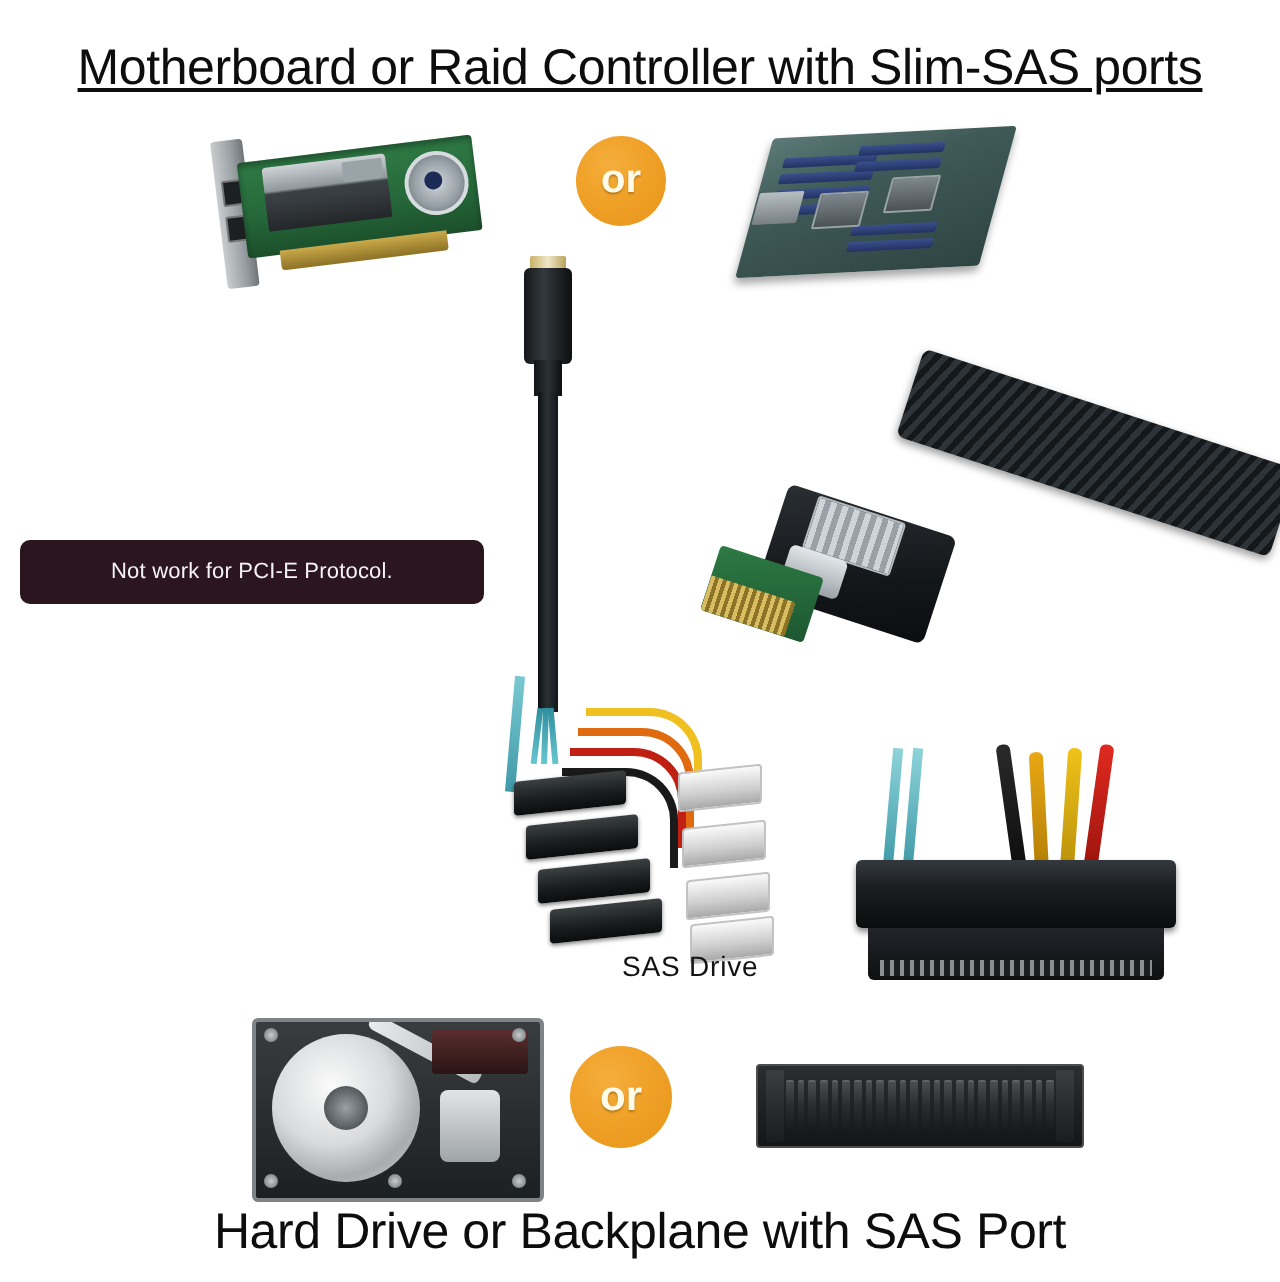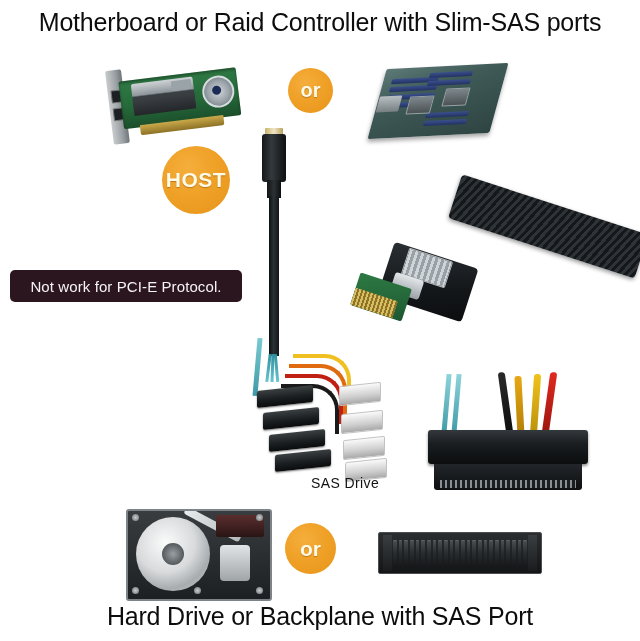--- a/index.html
+++ b/index.html
@@ -4,38 +4,38 @@
 <style>
   html,body{margin:0;padding:0;background:#ffffff;}
   body{width:640px;height:641px;position:relative;overflow:hidden;
        font-family:"Liberation Sans","DejaVu Sans",sans-serif;color:#111;}
   .stage{position:absolute;left:0;top:0;width:640px;height:641px;background:#fff;}
 
   
   .title{position:absolute;left:0;width:640px;text-align:center;
          font-size:25px;font-weight:400;letter-spacing:-0.2px;color:#0d0d0d;
          white-space:nowrap;}
-  #title-top{top:8px;}
+  #title-top{top:20px;text-decoration:underline;}
   #title-bottom{top:602px;}
 
   
   .badge{position:absolute;border-radius:50%;
          background:radial-gradient(circle at 38% 32%, #f5ae3c 0%, #efa026 48%, #e8951b 100%);
          display:flex;align-items:center;justify-content:center;
          color:#fffbe9;font-weight:700;text-shadow:0 1px 1px rgba(120,70,0,.45);text-align:right;}
   #badge-host{left:162px;top:146px;width:68px;height:68px;font-size:21px;letter-spacing:.5px;}
   #badge-target{left:158px;top:425px;width:76px;height:76px;font-size:17px;letter-spacing:.3px;}
   #badge-or-top{left:288px;top:68px;width:45px;height:45px;font-size:20px;}
   #badge-or-bottom{left:285px;top:523px;width:51px;height:51px;font-size:21px;}
 
   
   #note-banner{position:absolute;left:10px;top:270px;width:232px;height:32px;
       background:#2b1620;border-radius:5px;
       display:flex;align-items:center;justify-content:center;
-      color:#f6f3f5;font-size:15px;letter-spacing:.1px;white-space:nowrap;}
+      color:#f6f3f5;font-size:11px;letter-spacing:.1px;white-space:nowrap;}
 
   
   .caption{position:absolute;font-size:17px;color:#131313;white-space:nowrap;}
   #caption-slimsas{left:357px;top:157px;}
   #caption-sasports{left:311px;top:475px;font-size:14px;letter-spacing:.4px;}
 
   
   .ph{position:absolute;}
 
   
@@ -231,21 +231,20 @@
     <div class="dimm d4"></div>
     <div class="dimm d5"></div>
     <div class="dimm d6"></div>
     <div class="dimm d7"></div>
     <div class="dimm d8"></div>
     <div class="cpu c1"></div>
     <div class="cpu c2"></div>
     <div class="io"></div>
   </div>
 
-  <div class="badge" id="badge-host">HOST</div>
 
 
   <div class="ph" id="img-sff8654">
     <div class="braid"></div>
     <div class="body"></div>
     <div class="latch"></div>
     <div class="tab"></div>
     <div class="greenpcb"></div>
     <div class="gold"></div>
   </div>

